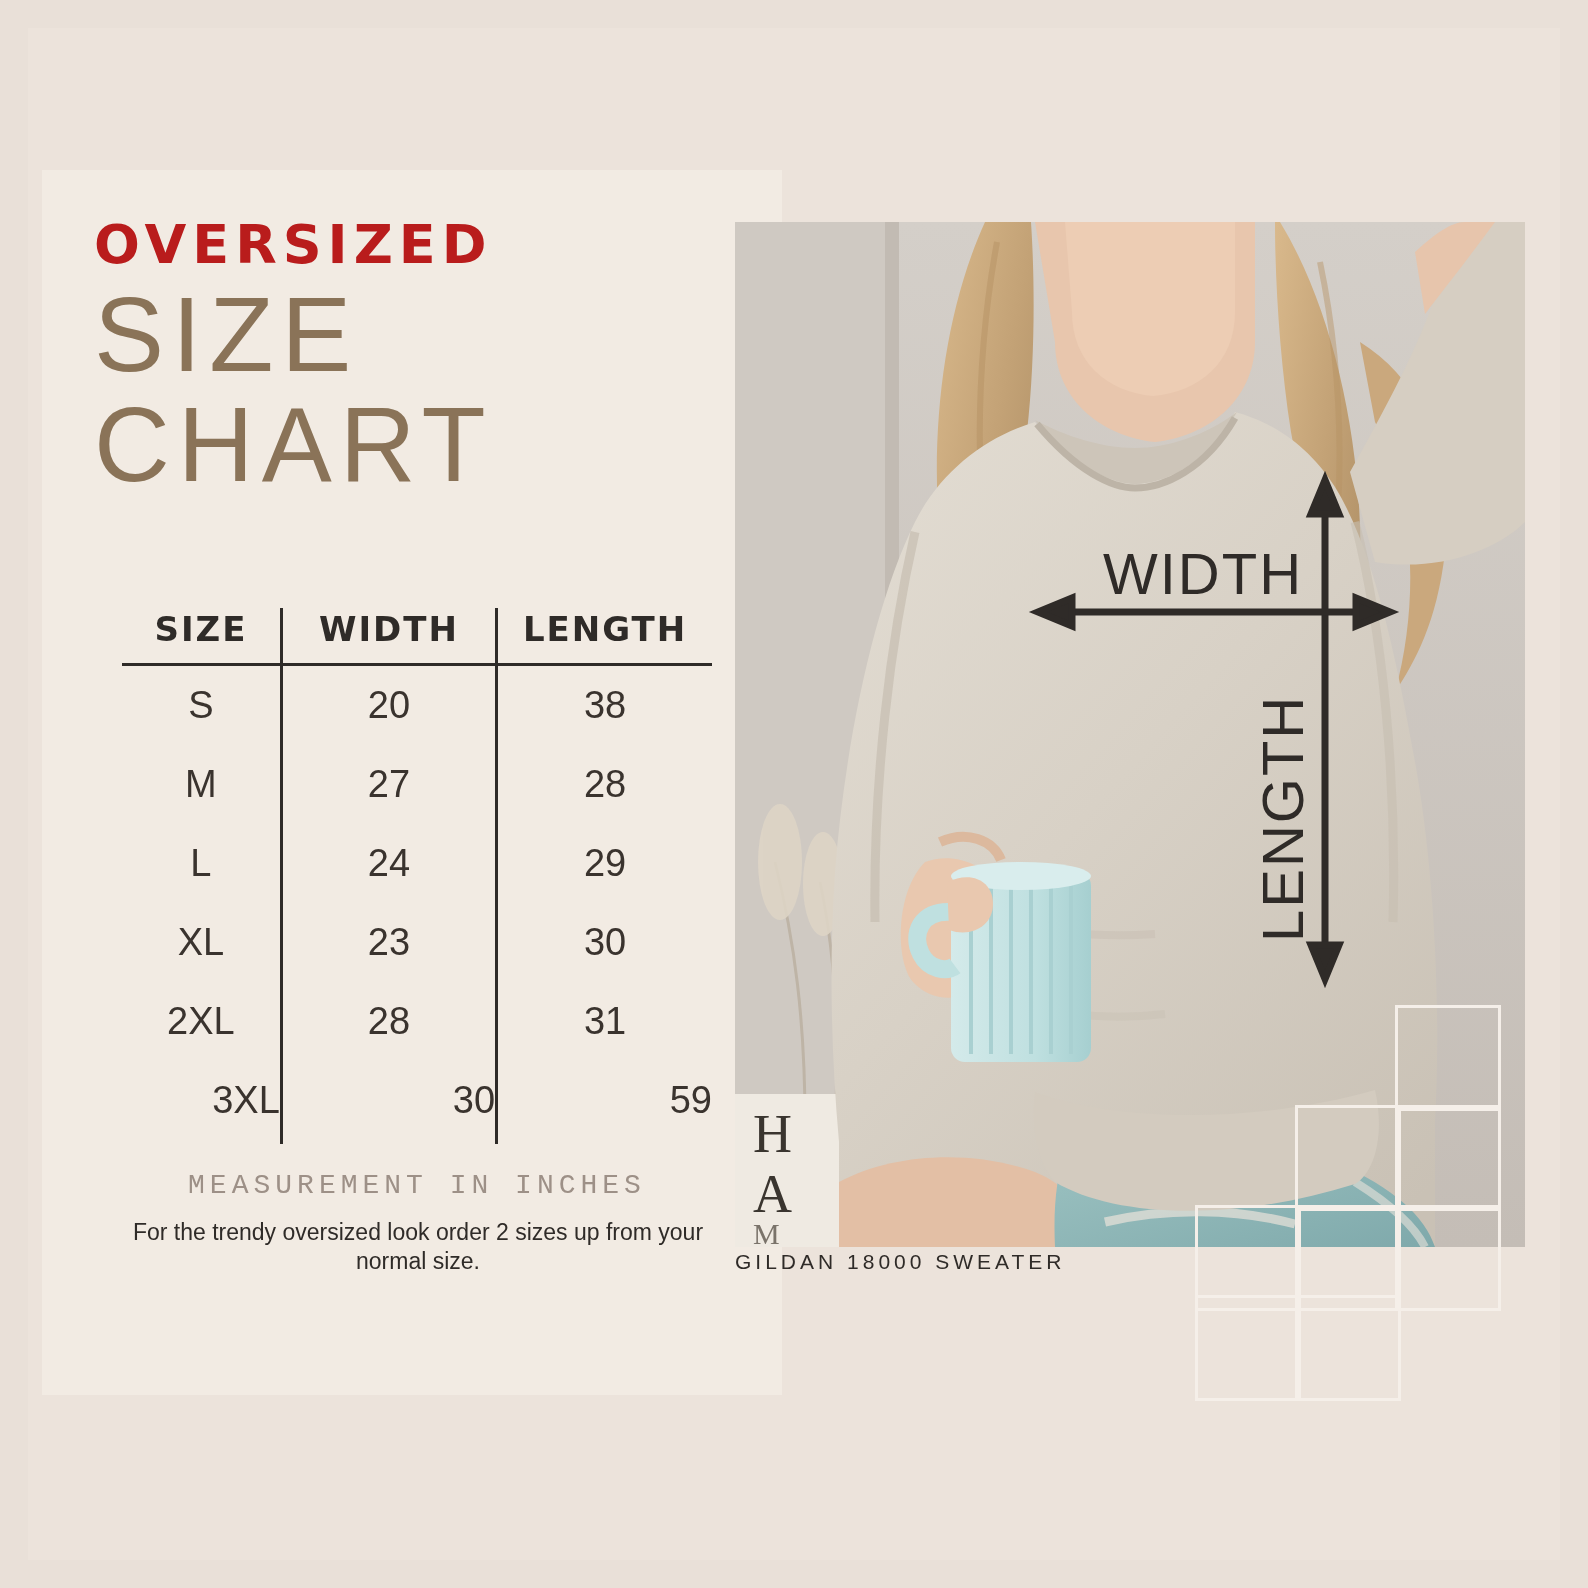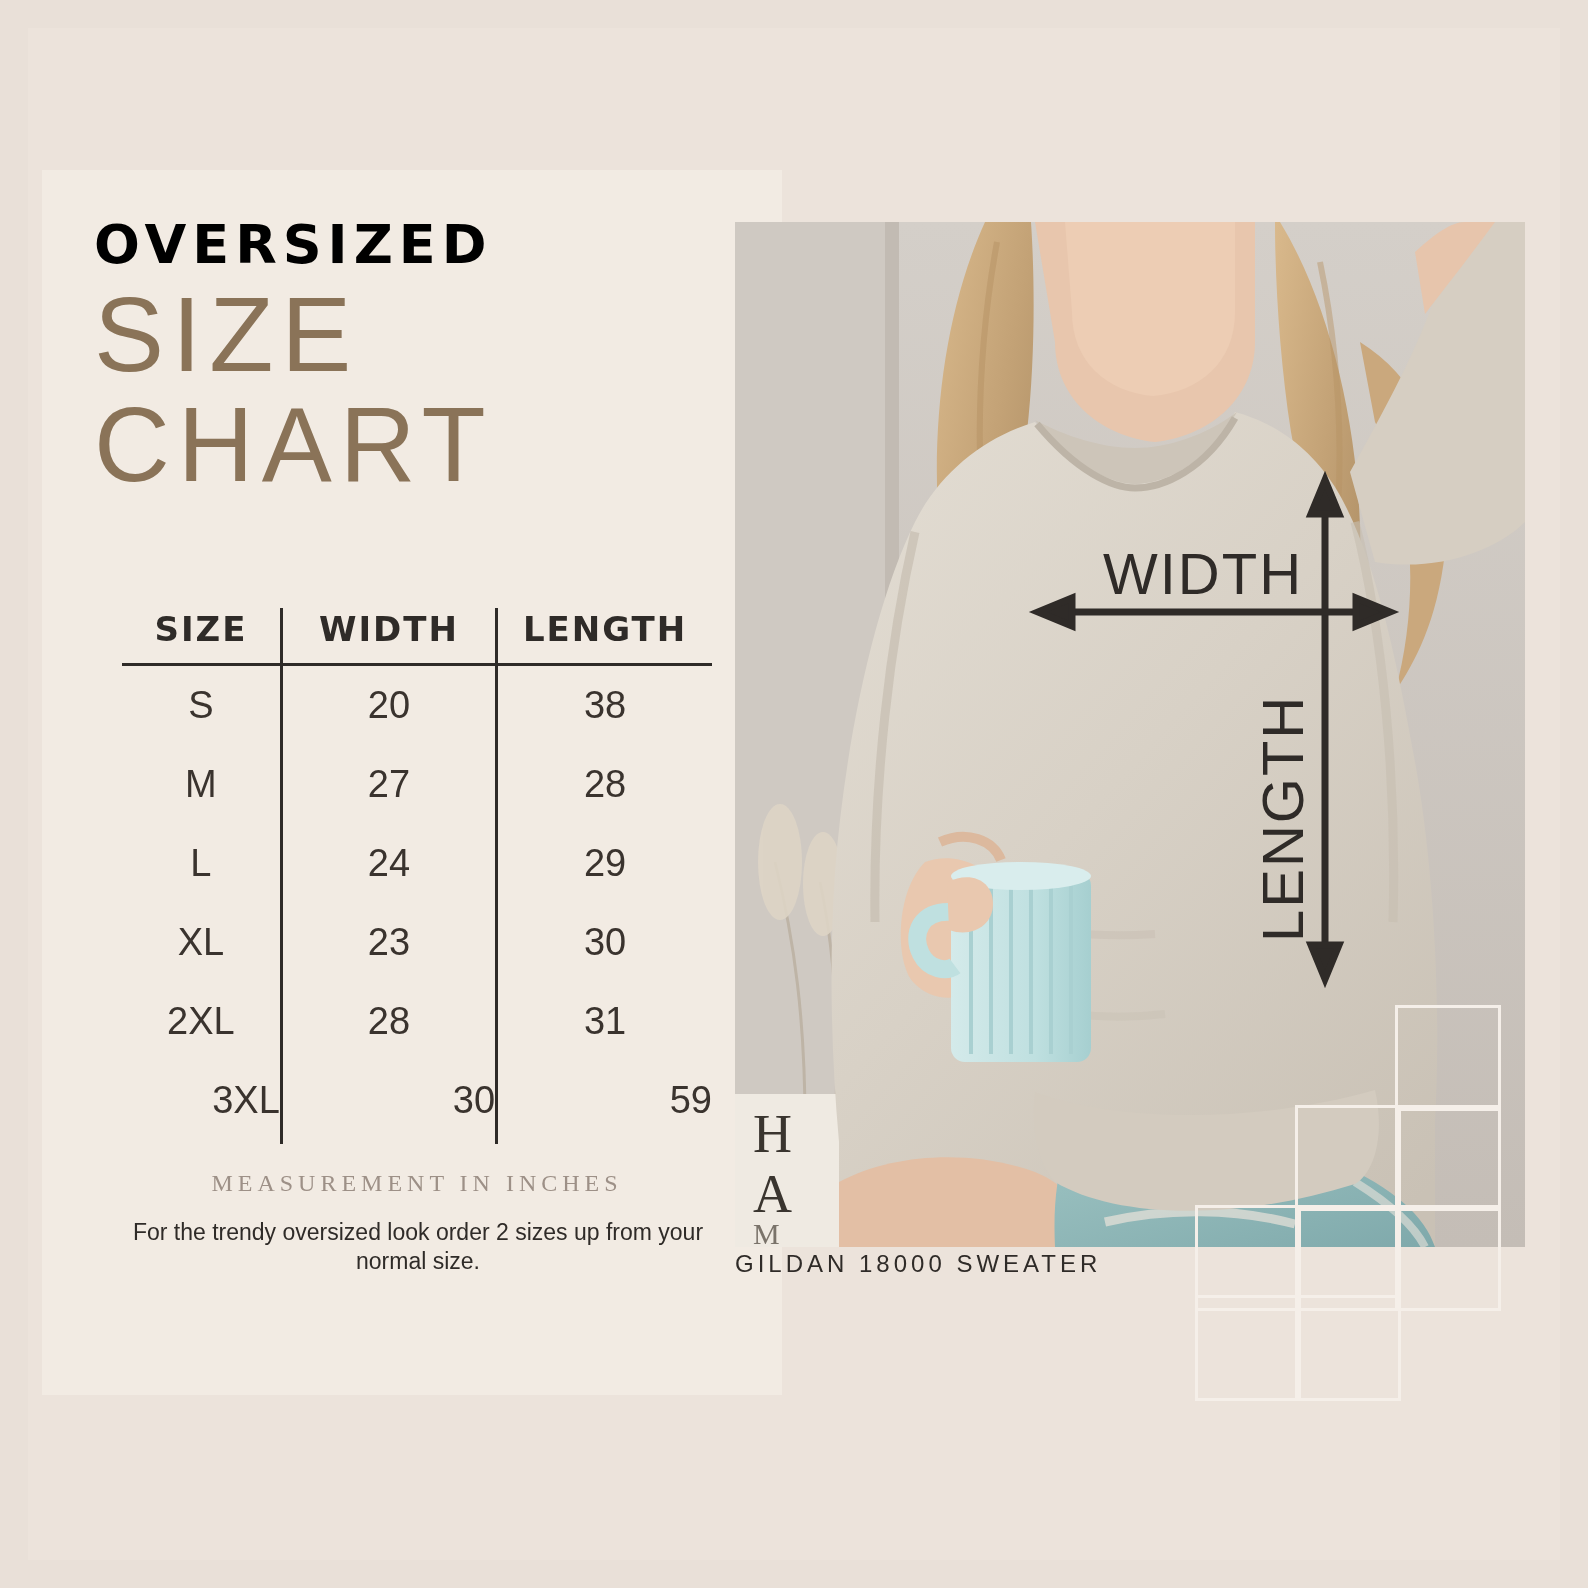--- a/index.html
+++ b/index.html
@@ -45,21 +45,21 @@
     position: absolute;
     left: 52px;
     top: 48px;
     width: 640px;
   }
   .title-oversized {
     font-family: "DejaVu Sans", sans-serif;
     font-weight: 700;
     font-size: 54px;
     letter-spacing: 6px;
-    color: #000000;
+    color: #b91c1c;
     line-height: 1;
     margin: 0 0 8px 0;
   }
   .title-size, .title-chart {
     font-family: "Liberation Sans", sans-serif;
     font-weight: 300;
     font-size: 105px;
     letter-spacing: 8px;
     color: #8a7358;
     line-height: 1.05;
@@ -107,23 +107,23 @@
     padding-bottom: 22px;
     text-align: right;
   }
 
   .measure-note {
     position: absolute;
     left: 80px;
     top: 1000px;
     width: 590px;
     text-align: center;
-    font-family: Liberation Serif, serif;
+    font-family: Liberation Mono, monospace;
     font-weight: 300;
-    font-size: 24px;
+    font-size: 28px;
     letter-spacing: 5px;
     color: #9d9087;
   }
   .order-note {
     position: absolute;
     left: 70px;
     top: 1048px;
     width: 612px;
     text-align: center;
     font-family: "Liberation Sans", sans-serif;
@@ -143,21 +143,21 @@
     background: #c9c2bb;
   }
   .photo svg { display:block; }
 
   .photo-caption {
     position: absolute;
     left: 735px;
     top: 1250px;
     width: 790px;
     font-family: "Liberation Sans", sans-serif;
-    font-size: 24px;
+    font-size: 21px;
     letter-spacing: 4px;
     color: #2f2b28;
   }
 
   
   .squares {
     position: absolute;
     left: 1185px;
     top: 1005px;
     width: 395px;

